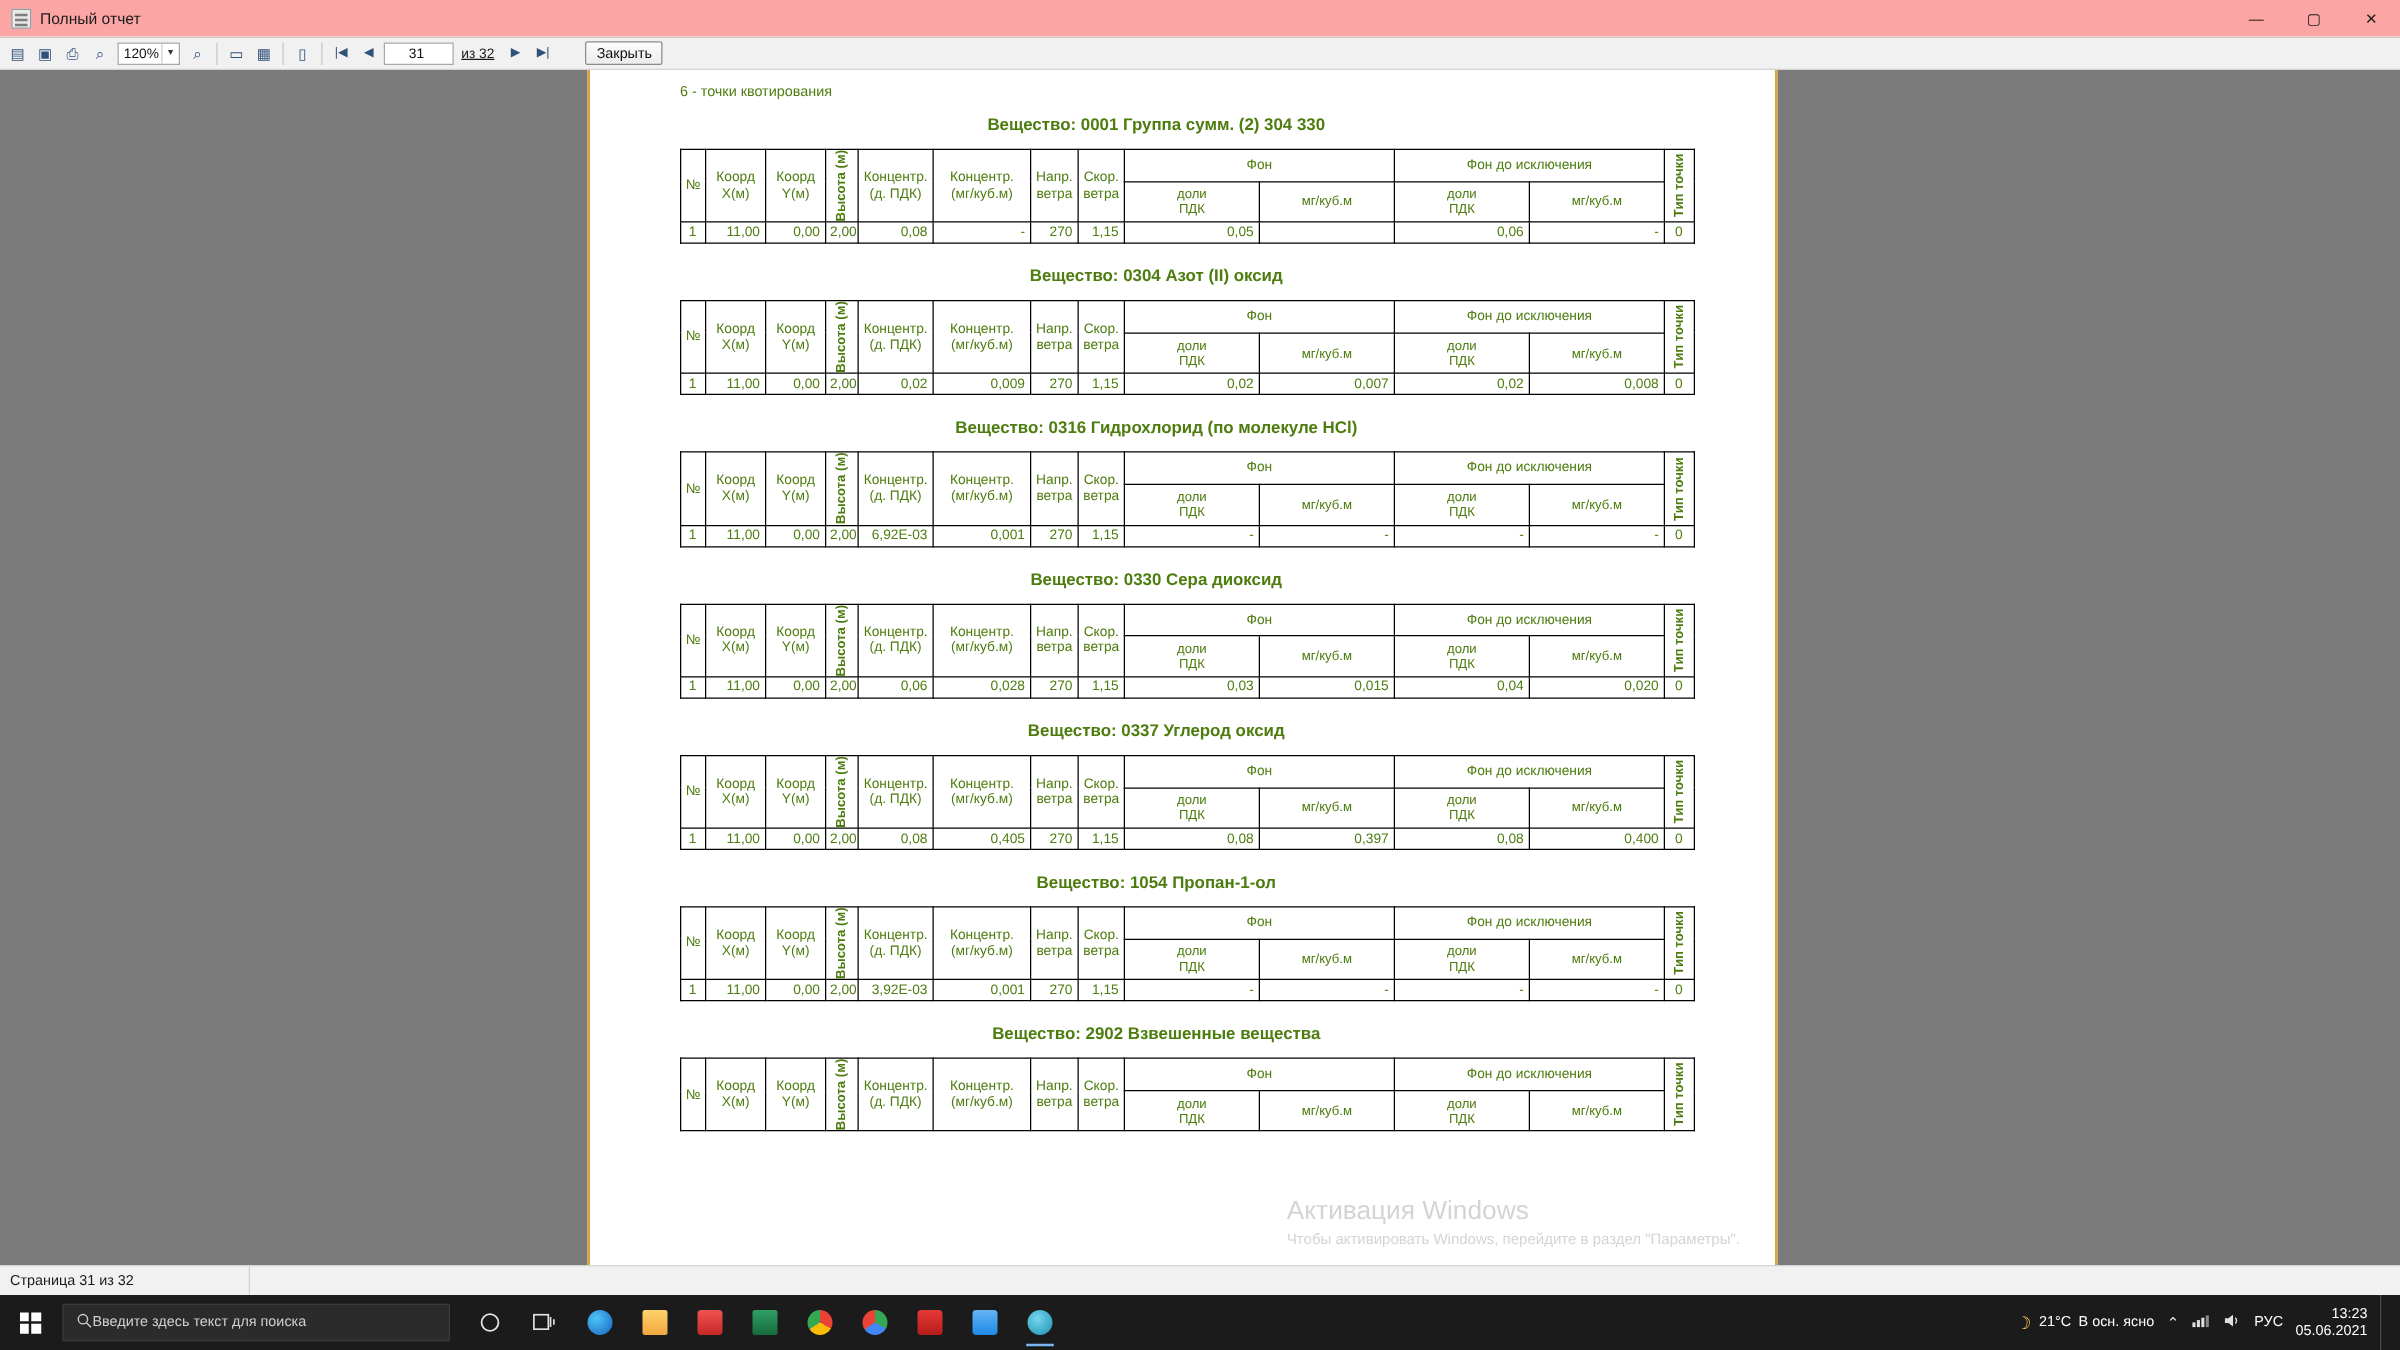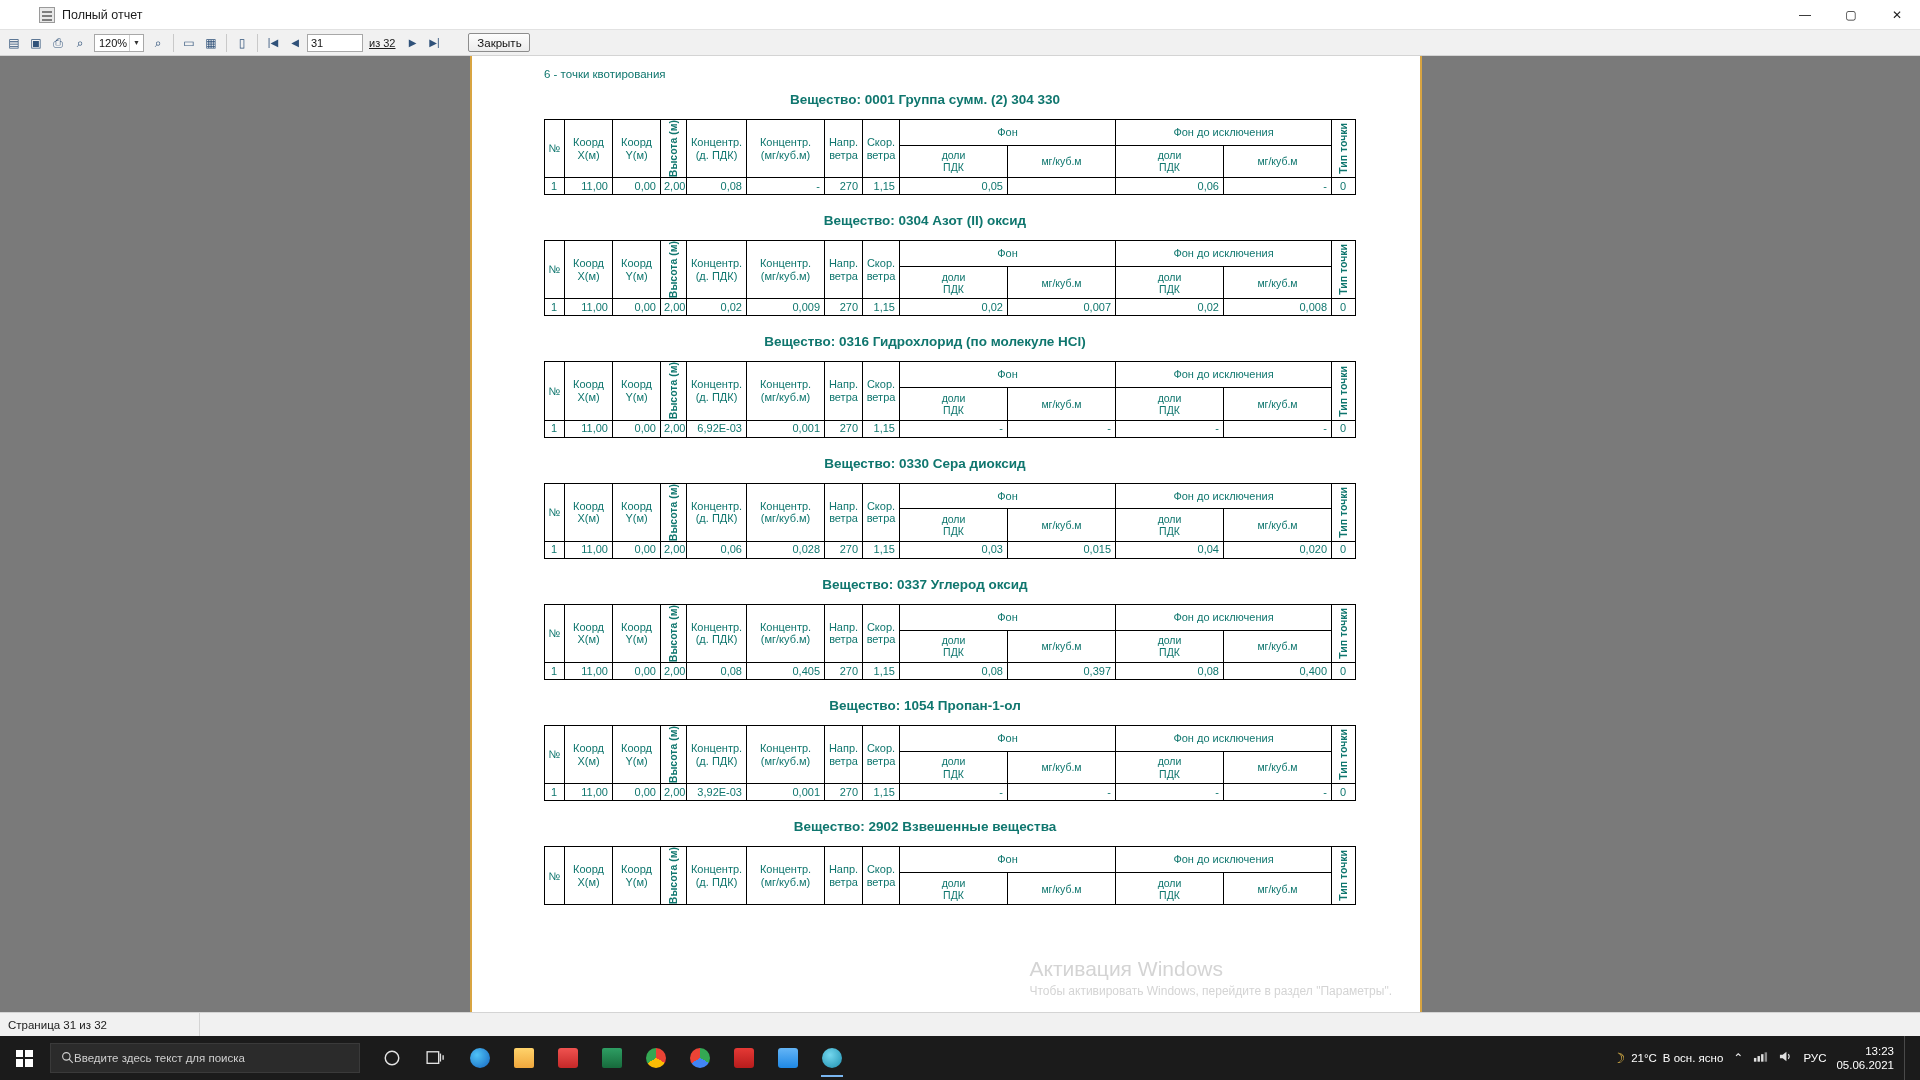--- a/index.html
+++ b/index.html
@@ -7,26 +7,25 @@
     width: 1920px; height: 1080px;
     overflow: hidden;
     background: #3b3b3b;
     font-family: "Liberation Sans", sans-serif;
   }
   * { box-sizing: border-box; }
 
   
   .titlebar {
     height: 30px;
-    background: #ffffff;
+    background: #fca5a5;
     display: flex;
     align-items: center;
     border-bottom: 1px solid #e2e2e2;
     position: relative;
-    padding-left: 30px;
   }
   .titlebar .app-icon {
     width: 16px; height: 16px;
     margin-left: 9px; margin-right: 7px;
     background: #e8e8e8;
     border: 1px solid #9a9a9a;
     position: relative;
   }
   .titlebar .app-icon::after {
     content: "";
@@ -88,21 +87,21 @@
     width: 14px; height: 16px;
     display: flex; align-items: center; justify-content: center;
     border-left: 1px solid #cfcfcf;
     font-size: 7px; color: #333;
   }
   .page-input {
     width: 56px; height: 18px;
     border: 1px solid #a8a8a8;
     background: #fff;
     font-size: 11px;
-    padding: 0 3px;
+    padding: 0 19px;
     color: #111;
     display: flex; align-items: center;
   }
   .page-total {
     font-size: 11px; color: #1b1b1b;
     margin: 0 5px 0 4px;
     text-decoration: underline;
   }
   .close-btn {
     margin-left: 22px;
@@ -133,21 +132,21 @@
     top: 0;
     width: 952px;
     height: 100%;
     background: #ffffff;
     border-left: 2px solid #d8a441;
     border-right: 2px solid #d8a441;
   }
   .page-inner {
     padding: 12px 0 0 0;
     font-family: "Liberation Sans", sans-serif;
-    color: #0f766e;
+    color: #4d7c0f;
   }
   .note {
     font-size: 11.5px;
     margin-left: 72px;
     margin-bottom: 12px;
   }
   .sect-title {
     text-align: center;
     font-size: 13.5px;
     font-weight: bold;

